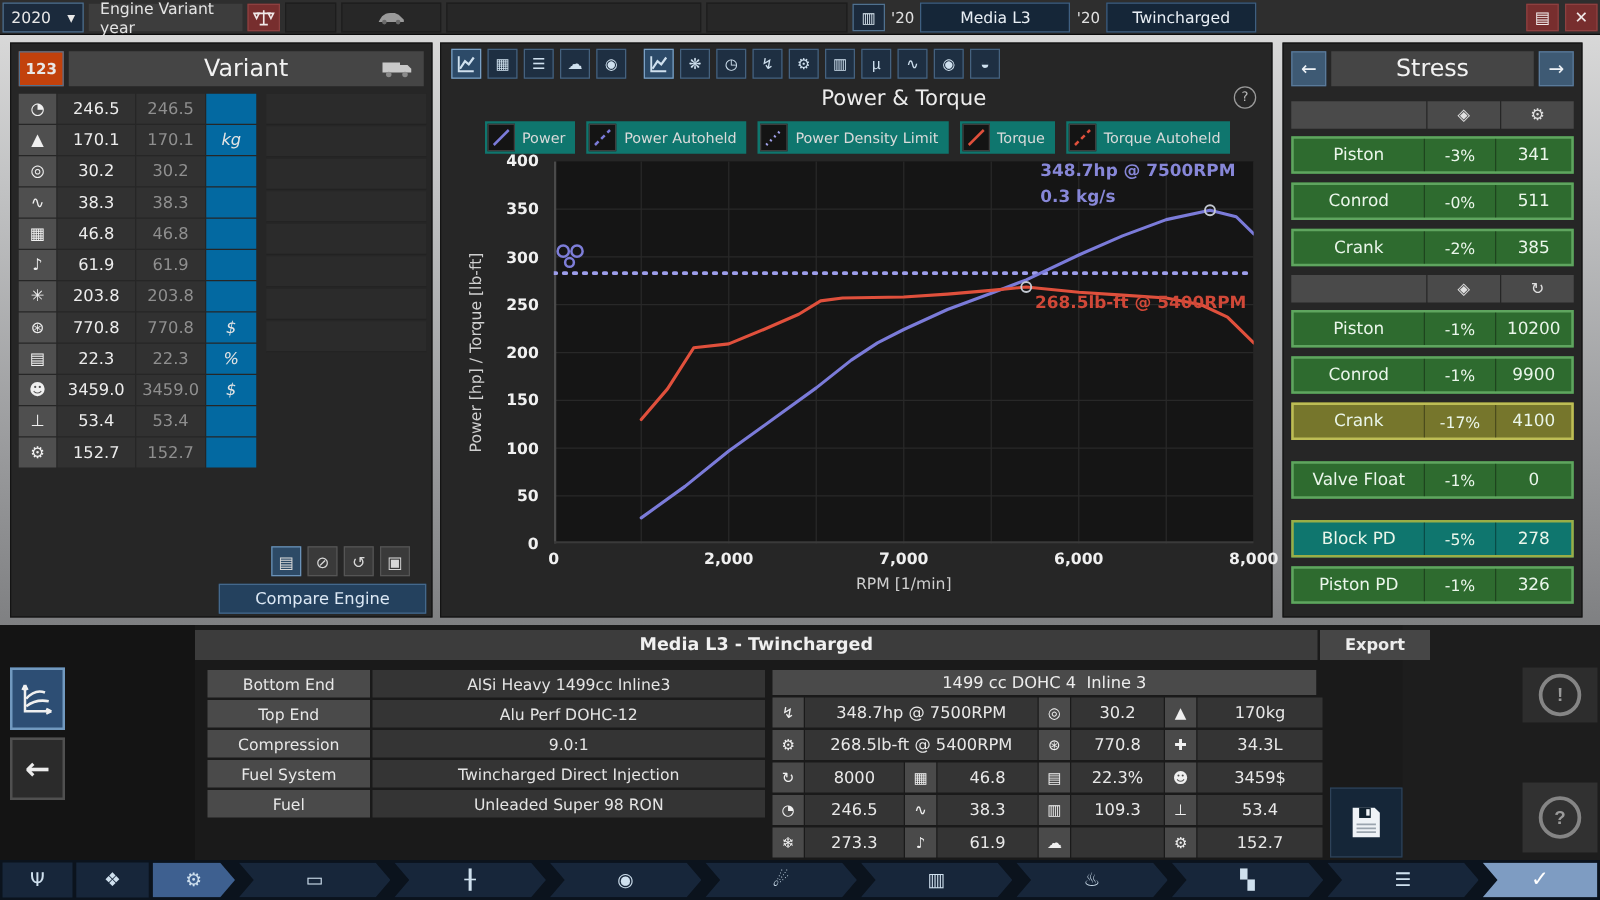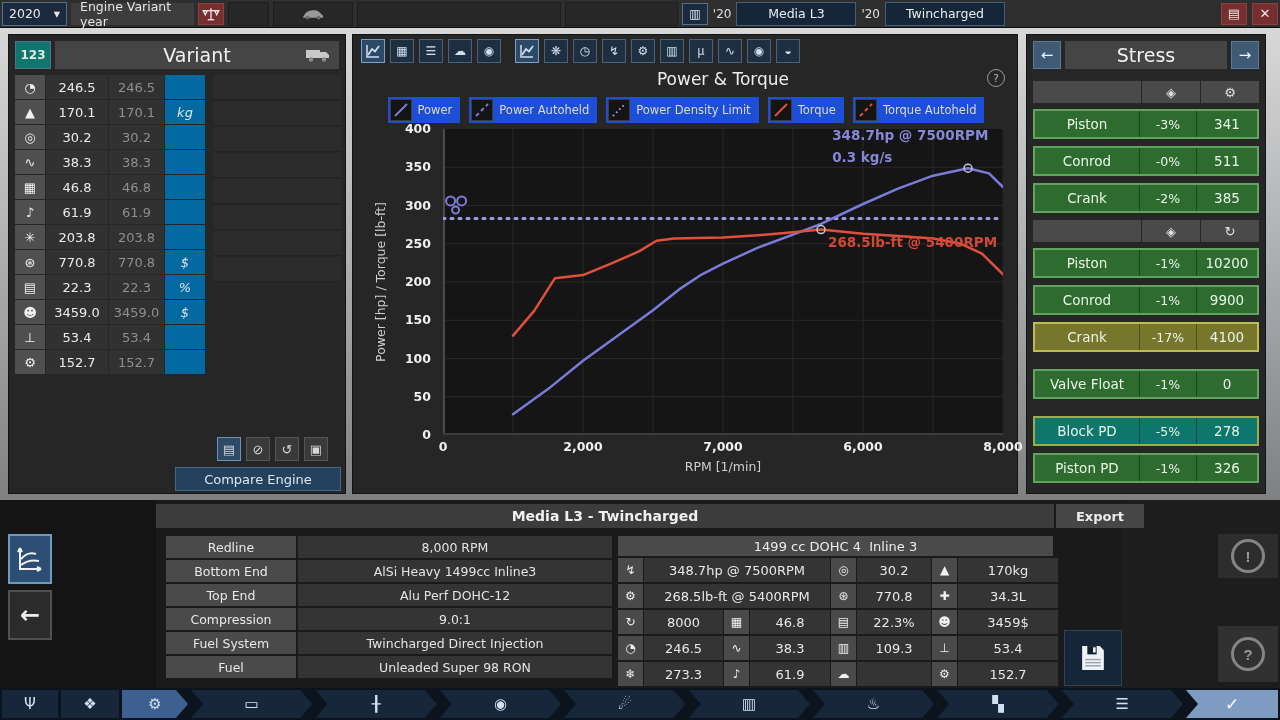--- a/index.html
+++ b/index.html
@@ -24,21 +24,21 @@
   .tb-right{margin-left:auto;display:flex;align-items:center;gap:5px;}
   .engine-chip{width:24px;height:20px;background:#1b2a3c;border:1px solid #50718f;display:flex;align-items:center;
     justify-content:center;font-size:12px;color:#dce8f2;}
   .yr-badge{font-size:12px;color:#e0e0e0;}
   .top-tab{width:118px;height:22px;background:#152638;border:1px solid #3f5f80;display:flex;align-items:center;
     justify-content:center;font-size:12.5px;color:#e8eef4;cursor:pointer;}
   .tb-spacer{width:206px;}
   
   .panel{position:absolute;background:#262626;border:1px solid #141414;box-sizing:border-box;}
   .panel-head{position:absolute;left:6px;top:6px;right:6px;height:28px;display:flex;gap:4px;}
-  .head-badge{width:36px;background:#0f766e;border:1px solid #50718f;display:flex;align-items:center;justify-content:center;
+  .head-badge{width:36px;background:#c2410c;border:1px solid #50718f;display:flex;align-items:center;justify-content:center;
     font-size:12px;font-weight:bold;color:#e8e8e8;box-sizing:border-box;}
   .head-title{flex:1;background:#454545;display:flex;align-items:center;justify-content:center;font-size:19px;
     color:#f2f2f2;position:relative;}
   .head-arrow{width:28px;background:#3e5a74;border:1px solid #5a7a9a;display:flex;align-items:center;justify-content:center;
     color:#eef2f6;font-size:15px;cursor:pointer;box-sizing:border-box;}
   
   #variant-panel{left:8px;top:34px;width:338px;height:460px;}
   #variant-rows{position:absolute;left:6px;top:40px;display:flex;flex-direction:column;gap:1px;}
   .stat-row{display:flex;gap:1px;height:24px;}
   .stat-row .ic{width:30px;background:#4f4f4f;display:flex;align-items:center;justify-content:center;font-size:13px;color:#f0f0f0;}
@@ -57,21 +57,21 @@
   #dyno-panel{left:352px;top:34px;width:666px;height:460px;}
   .toolbar{position:absolute;top:4px;display:flex;gap:5px;}
   #tb-g1{left:8px;} #tb-g2{left:162px;}
   .tool-btn{width:24px;height:24px;background:#1e2f42;border:1px solid #45627f;color:#cfe0ee;display:flex;align-items:center;
     justify-content:center;font-size:12px;cursor:pointer;padding:0;}
   .tool-btn.sel{background:#2c4a68;border:1px solid #7aa0c4;}
   #chart-title{position:absolute;left:90px;top:34px;width:560px;text-align:center;font-size:17px;color:#ececec;}
   #chart-help{position:absolute;right:12px;top:34px;width:16px;height:16px;border:1px solid #9a9a9a;border-radius:50%;
     color:#b8b8b8;font-size:10.5px;display:flex;align-items:center;justify-content:center;}
   #legend{position:absolute;left:0;top:62px;width:666px;display:flex;justify-content:center;gap:9px;}
-  .leg-item{display:flex;align-items:center;gap:6px;background:#1d4ed8;padding:2px 8px 2px 2px;}
+  .leg-item{display:flex;align-items:center;gap:6px;background:#0f766e;padding:2px 8px 2px 2px;}
   .leg-sw{width:20px;height:20px;background:#141414;border:1px solid #3e3e3e;display:block;}
   .leg-lab{font-size:11.5px;color:#dadada;white-space:nowrap;}
   .ylab{position:absolute;left:-123px;top:237px;width:306px;height:20px;transform:rotate(-90deg);text-align:center;
     font-size:12.5px;color:#cfcfcf;}
   #yticks{position:absolute;left:40px;top:94px;width:46px;height:306px;}
   #yticks span{position:absolute;right:8px;font-weight:bold;font-size:12.5px;color:#f0f0f0;}
   #plot{position:absolute;left:90px;top:94px;width:560px;height:306px;}
   #xticks{position:absolute;left:90px;top:404px;width:560px;height:16px;}
   #xticks span{position:absolute;width:56px;text-align:center;font-weight:bold;font-size:12.5px;color:#f0f0f0;}
   #xlab{position:absolute;left:90px;top:424px;width:560px;text-align:center;font-size:12.5px;color:#cfcfcf;}
@@ -521,24 +521,20 @@
           <path d="M5 20 Q13 14 23 16"></path>
       </g>
       </svg>
   </div>
   <div id="back-btn">
     <span>←</span>
   </div>
 
   <div id="specs">
       <div class="spec-row">
-        <div class="sl">Redline</div>
-        <div class="sv">8,000 RPM</div>
-      </div>
-      <div class="spec-row">
         <div class="sl">Bottom End</div>
         <div class="sv">AlSi Heavy 1499cc Inline3</div>
       </div>
       <div class="spec-row">
         <div class="sl">Top End</div>
         <div class="sv">Alu Perf DOHC-12</div>
       </div>
       <div class="spec-row">
         <div class="sl">Compression</div>
         <div class="sv">9.0:1</div>

